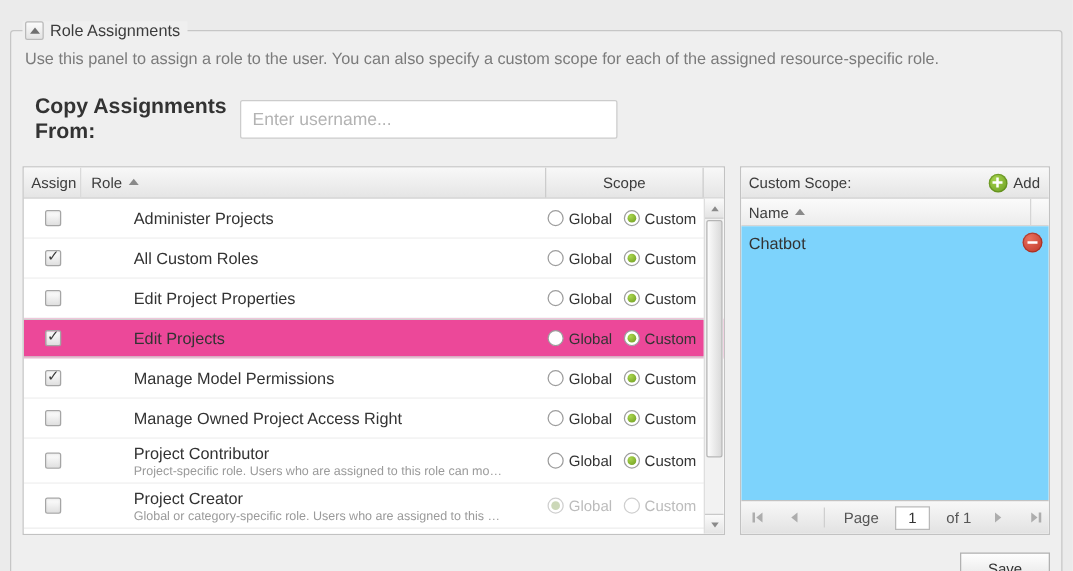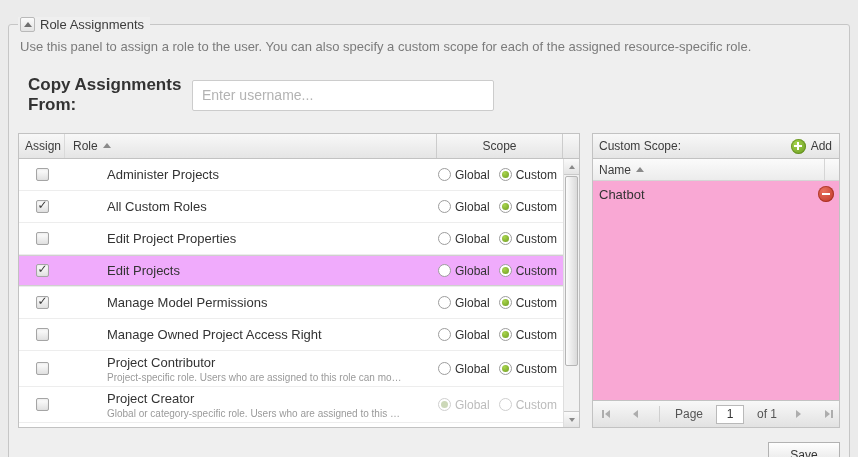--- a/index.html
+++ b/index.html
@@ -67,21 +67,21 @@
   .hc-scroll { width: 16px; }
   .sort-asc { width: 0; height: 0; border-left: 4px solid transparent; border-right: 4px solid transparent; border-bottom: 5px solid #8a8a8a; margin-top: -1px; }
 
   .roles-body { flex: 1; overflow: hidden; position: relative; background: #fff; }
   .role-row {
     display: flex; align-items: center;
     border-bottom: 1px solid #ededed;
     min-height: 32px; background: #fff; gap: 34px;
   }
   .role-row.has-desc { min-height: 36px; padding: 2px 0; }
-  .role-row.selected { background: #f0abfc; box-shadow: inset 0 1px 0 #cfcfcf, inset 0 -1px 0 #cfcfcf; }
+  .role-row.selected { background: #ec4899; box-shadow: inset 0 1px 0 #cfcfcf, inset 0 -1px 0 #cfcfcf; }
   .cell-assign { width: 46px; display: flex; justify-content: center; flex: 0 0 46px; }
   .checkbox {
     width: 13px; height: 13px;
     border: 1px solid #a5a5a5; border-radius: 2px;
     background: linear-gradient(#ffffff, #e0e0e0);
     box-shadow: inset 0 1px 2px rgba(0,0,0,.08);
     position: relative; display: inline-block; cursor: pointer;
   }
   .checkbox.checked::after {
     content: "\2713";
@@ -152,21 +152,21 @@
 
   .scope-name-header {
     flex: 0 0 22px; display: flex; align-items: stretch;
     background: linear-gradient(#fbfbfb, #ececec);
     border-bottom: 1px solid #d5d5d5;
     font-size: 12px; color: #3c3c3c;
   }
   .snh-name { flex: 1; display: flex; align-items: center; gap: 5px; padding-left: 6px; border-right: 1px solid #d5d5d5; }
   .snh-spacer { width: 14px; }
 
-  .scope-body { flex: 1; background: #f9a8d4; overflow: hidden; }
+  .scope-body { flex: 1; background: #7dd3fc; overflow: hidden; }
   .scope-row {
     height: 26px; display: flex; align-items: center; justify-content: space-between;
     padding: 0 5px 0 6px; font-size: 13px; color: #333;
   }
   .remove-icon {
     width: 16px; height: 16px; border-radius: 50%; position: relative; cursor: pointer;
     background: radial-gradient(circle at 35% 30%, #e9705d, #bc3224);
     box-shadow: inset 0 0 0 1px rgba(140,30,20,.5);
   }
   .remove-icon::after { content: ""; position: absolute; left: 4px; top: 7px; width: 8px; height: 2px; background: #fff; }

